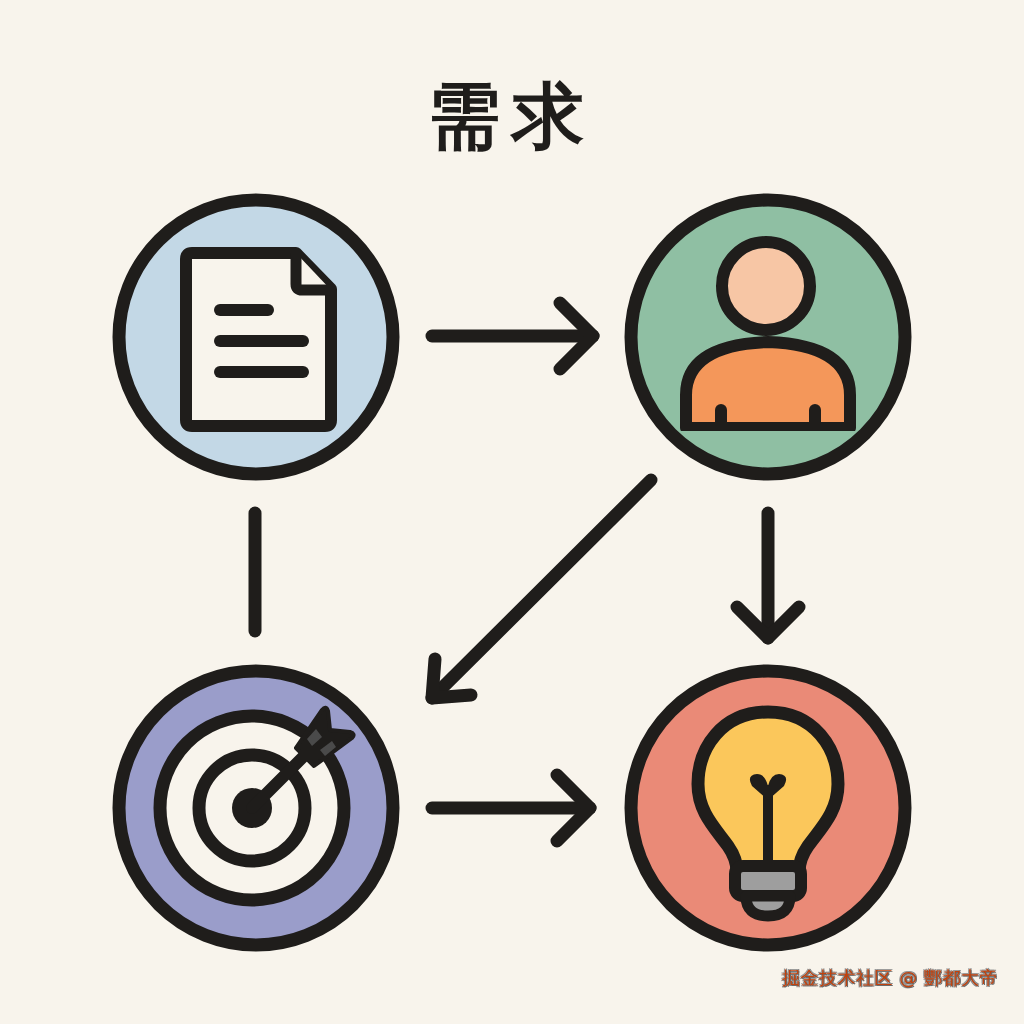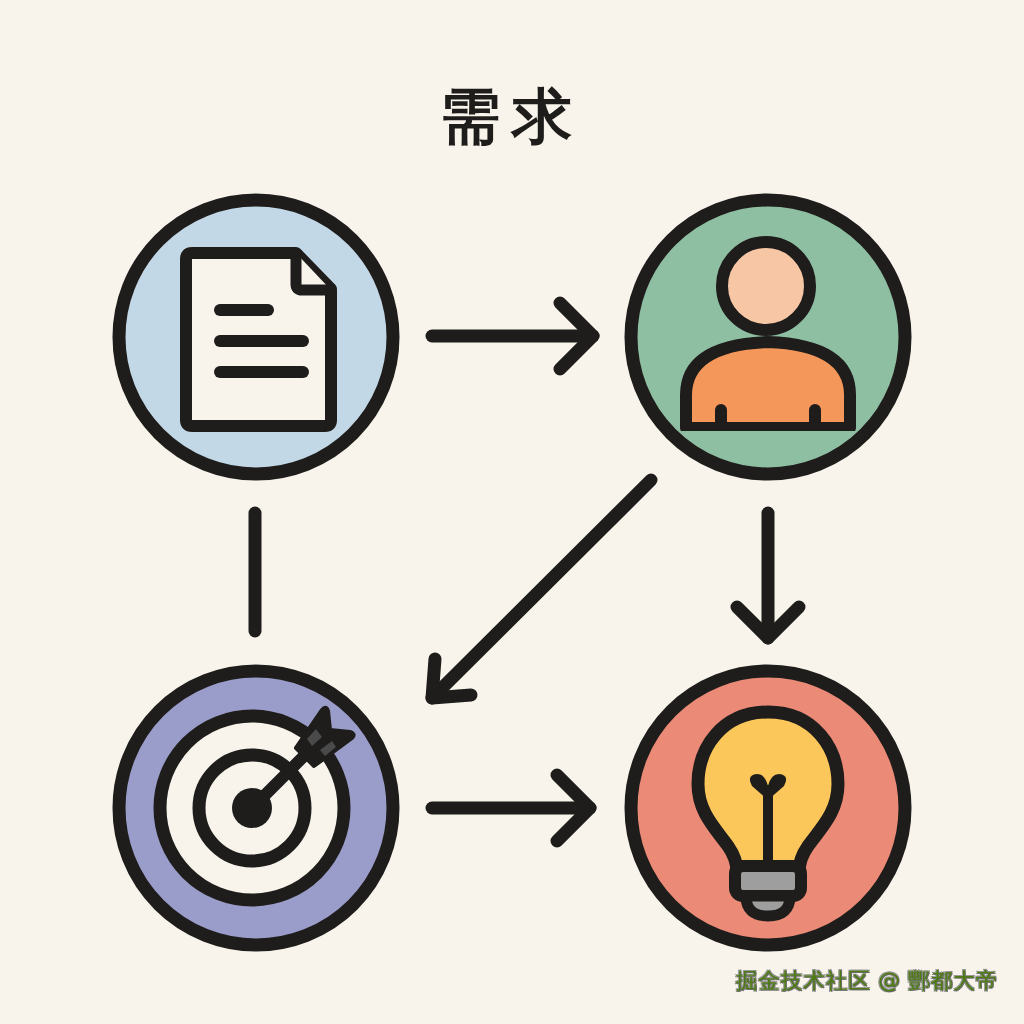--- a/index.html
+++ b/index.html
@@ -17,39 +17,39 @@
       background: #f8f4ec;
     }
     .title {
       position: absolute;
       left: 0;
       top: 56px;
       width: 1024px;
       text-align: center;
       font-family: "DejaVu Sans", sans-serif;
       font-weight: bold;
-      font-size: 60px;
+      font-size: 72px;
       line-height: 120px;
       color: #1f1d1b;
       letter-spacing: 12px;
     }
     .diagram-svg {
       position: absolute;
       left: 0;
       top: 0;
       width: 1024px;
       height: 1024px;
     }
     .watermark {
       position: absolute;
       right: 26px;
       top: 966px;
       font-family: "DejaVu Sans", sans-serif;
-      font-size: 22px;
-      color: #4d7c0f;
+      font-size: 18px;
+      color: #c2410c;
       text-shadow: 1px 1px 0 #6b6b6b, -1px -1px 0 #9a9a9a, 1px -1px 0 #8a8a8a, -1px 1px 0 #8a8a8a;
       letter-spacing: 0.5px;
     }
   </style>
 </head>
 <body>
 
 <div class="canvas">
 
   <div class="title">需求</div>

